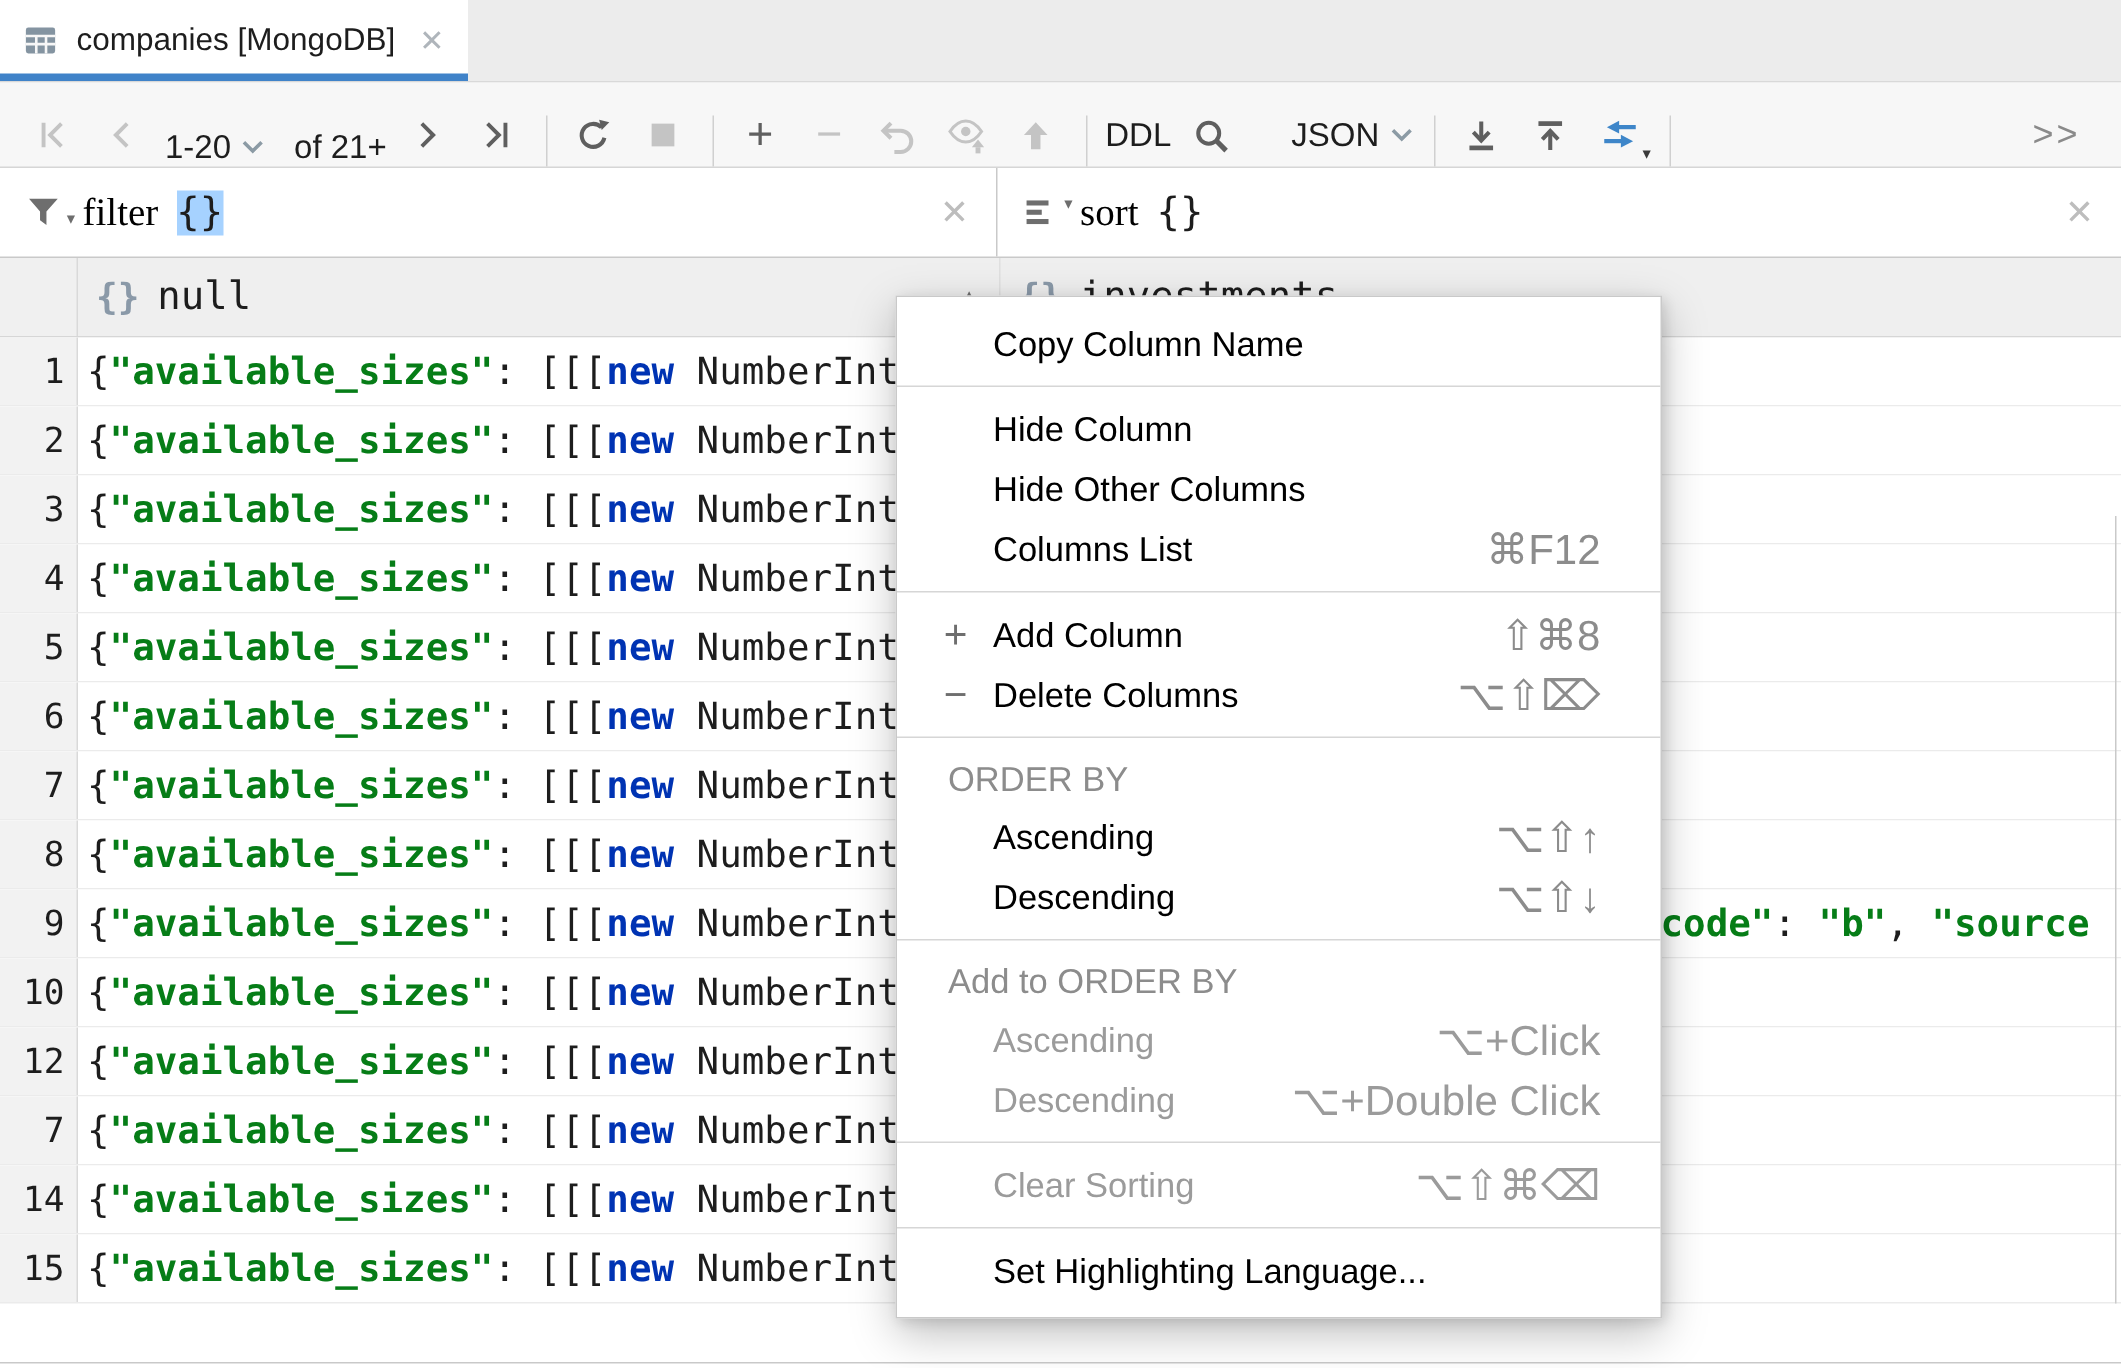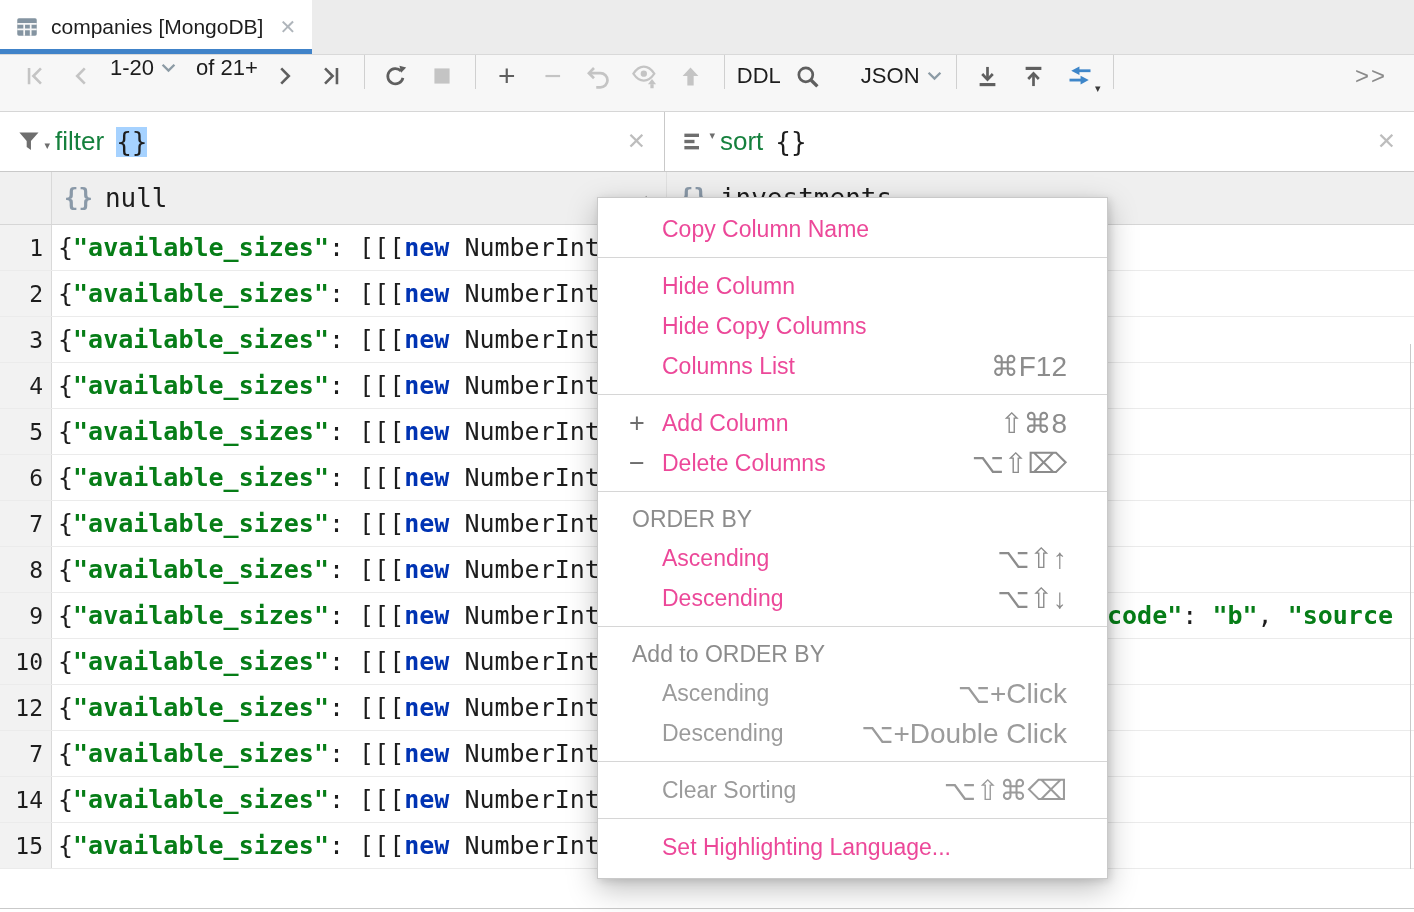--- a/index.html
+++ b/index.html
@@ -7,38 +7,38 @@
   .window { position:relative; width:1414px; height:912px; background:#fff; overflow:hidden; }
 
   
   .tabbar { height:55px; background:#ECECEC; border-bottom:1px solid #D9D9D9; display:flex; }
   .tab { background:#fff; display:flex; align-items:center; padding:0 16px 0 14px; position:relative; }
   .tab::after { content:''; position:absolute; left:0; right:0; bottom:0; height:5px; background:#4083C9; }
   .tab-label { font-size:21px; color:#1D1D1D; margin:0 16px 0 11px; }
   .tab-close { color:#AFB5BB; font-size:20px; cursor:pointer; }
 
   
-  .toolbar { height:57px; background:#F7F7F7; border-bottom:1px solid #D6D6D6; display:flex; align-items:flex-start; padding:0 16px; }
+  .toolbar { height:57px; background:#F7F7F7; border-bottom:1px solid #D6D6D6; display:flex; align-items:flex-end; padding:0 16px; }
   .tbtn { background:none; border:none; height:42px; min-width:38px; display:flex; align-items:center; justify-content:center; margin-right:8px; cursor:pointer; }
   .tsep { width:1px; height:34px; background:#D0D0D0; margin:0 12px 0 6px; flex:none; }
   .tlabel { font-size:22px; color:#1D1D1D; }
   .tlabel-group { display:flex; align-items:center; margin:0 10px 0 2px; }
   .ic-dark { color:#5F5F5F; } .ic-light { color:#C4C4C4; } .ic-blue { color:#3E86C9; }
   .glyph-btn { font-size:30px; line-height:1; }
   .chev { margin-left:7px; }
   .spacer { flex:1; }
   .more-label { font-size:24px; color:#8A8A8A; letter-spacing:2px; }
   .caret-dn { color:#3A3A3A; font-size:11px; position:absolute; }
 
   
   .filterbar { height:60px; display:flex; background:#fff; border-bottom:1px solid #C9C9C9; }
   .fpane { display:flex; align-items:center; padding:0 18px 0 16px; }
   .fpane-filter { width:665px; border-right:1px solid #C9C9C9; }
   .fpane-sort { flex:1; }
-  .flabel { color:#15803d; font-size:26px; font-family:Liberation Sans, sans-serif; margin:0 12px; }
+  .flabel { color:#000000; font-size:26px; font-family:Liberation Serif, serif; margin:0 12px; }
   .fvalue { color:#1D1D1D; font-size:26px; font-family:"DejaVu Sans Mono", monospace; }
   .fvalue-sel { background:#A6D2FF; }
   .fclear { margin-left:auto; color:#BDBDBD; font-size:23px; cursor:pointer; }
   .ficon { position:relative; display:flex; align-items:center; }
 
   
   .grid { position:relative; }
   .grid-right-line { position:absolute; top:172px; bottom:0; left:1410px; width:1px; background:#C9C9C9; z-index:1; }
   .grid-header { display:flex; height:53px; background:#EFEFEF; border-bottom:1px solid #D6D6D6; }
   .gutter-head { width:52px; background:#F0F0F0; border-right:1px solid #D9D9D9; flex:none; }
@@ -62,21 +62,21 @@
   .tk-s { color:#067D17; font-weight:bold; }
   .tk-k { color:#0033B3; font-weight:bold; }
   .tk-n { color:#8C8C8C; font-style:italic; }
 
   
   .menu { position:absolute; left:597px; top:197px; width:511px; background:#FFFFFF;
           border:1px solid #C9C9C9; box-shadow:0 10px 28px rgba(0,0,0,.25), 2px 2px 8px rgba(0,0,0,.12);
           padding:11px 0; z-index:20; }
   .menu-item { height:40px; display:flex; align-items:center; padding:0 40px 0 64px; position:relative; cursor:pointer; }
   .mi-icon { position:absolute; left:24px; width:30px; text-align:center; color:#6E6E6E; font-size:27px; line-height:1; }
-  .mi-label { font-size:23px; color:#ec4899; }
+  .mi-label { font-size:23px; color:#000000; }
   .mi-shortcut { margin-left:auto; padding-left:28px; font-size:28px; color:#8C8C8C; white-space:nowrap; }
   .menu-item.disabled .mi-label, .menu-item.disabled .mi-shortcut { color:#9B9B9B; }
   .menu-header { height:38px; display:flex; align-items:center; padding-left:34px; font-size:23px; color:#8C8C8C; }
   .menu-sep { height:1px; background:#D6D6D6; margin:8px 0; }
 
   .bottom-line { position:absolute; left:0; right:0; top:908px; height:1px; background:#C9C9C9; z-index:2; }
   svg { display:block; }
 </style>
 </head>
 <body>
@@ -322,21 +322,21 @@
 
   <div class="menu" id="menu">
       <div class="menu-item">
         <span class="mi-label">Copy Column Name</span>
       </div>
       <div class="menu-sep"></div>
       <div class="menu-item">
         <span class="mi-label">Hide Column</span>
       </div>
       <div class="menu-item">
-        <span class="mi-label">Hide Copy Columns</span>
+        <span class="mi-label">Hide Other Columns</span>
       </div>
       <div class="menu-item">
         <span class="mi-label">Columns List</span>
         <span class="mi-shortcut">⌘F12</span>
       </div>
       <div class="menu-sep"></div>
       <div class="menu-item">
         <span class="mi-icon">+</span>
         <span class="mi-label">Add Column</span>
         <span class="mi-shortcut">⇧⌘8</span>

